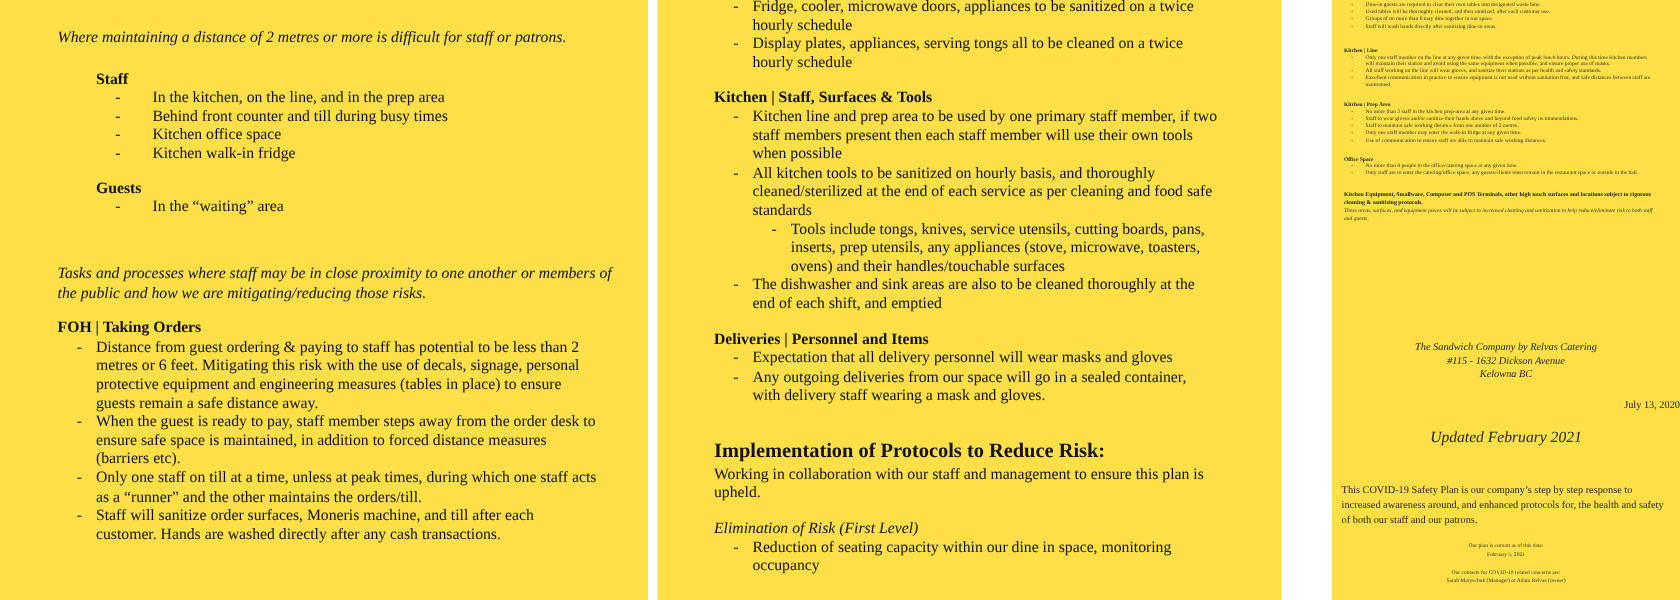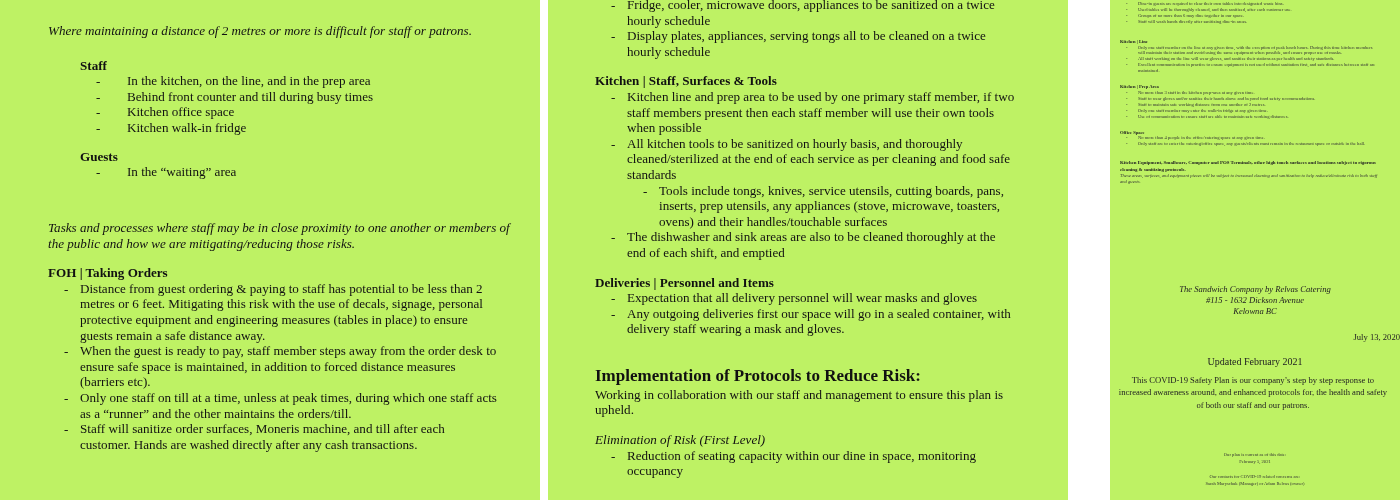--- a/index.html
+++ b/index.html
@@ -1,19 +1,19 @@
 <!DOCTYPE html>
 <html><head>
 <meta charset="utf-8">
 <style>
   * { box-sizing: border-box; margin: 0; padding: 0; }
   html, body { width: 1400px; height: 500px; overflow: hidden; background: #ffffff; }
   body { position: relative; font-family: "Liberation Serif", "DejaVu Serif", serif; color: #111; }
 
-  .page { position: absolute; top: 0; background: #bef264; overflow: hidden; }
+  .page { position: absolute; top: 0; background: #fde047; overflow: hidden; }
   #page-left { left: 0; width: 540px; height: 500px; }
   #page-mid { left: 548px; width: 520px; height: 500px; }
   #page-right { left: 1110px; width: 290px; height: 500px; }
 
   
   .doc { font-size: 13.1px; line-height: 15.6px; }
   .h-bold { font-weight: bold; }
   .h-ital { font-style: italic; }
   ul.dash { list-style: none; }
   ul.dash > li { position: relative; }
@@ -41,22 +41,22 @@
   
   #right-content { position: absolute; left: 10px; top: 0; width: 260px; font-size: 4.6px; line-height: 5.9px; color: #333; }
   #right-content ul.dash > li { padding-left: 18px; }
   #right-content ul.dash > li::before { left: 6px; }
   #right-content .rh { font-weight: bold; margin-top: 6px; color: #222; }
   #right-content .rh-big { font-weight: bold; margin-top: 10px; font-size: 4.9px; line-height: 6.4px; color: #222; }
   #right-content .ri { font-style: italic; }
 
   #right-address { position: absolute; left: 0; width: 290px; top: 284px; text-align: center; font-size: 8.6px; line-height: 11px; font-style: italic; color: #222; }
   #right-date { position: absolute; left: 0; width: 290px; top: 332px; text-align: right; font-size: 8.6px; color: #222; }
-  #right-updated { position: absolute; left: 0; width: 290px; top: 356px; text-align: center; font-size: 10px; color: #222; }
-  #right-intro { position: absolute; left: 8px; width: 270px; top: 374px; text-align: center; font-size: 8.6px; line-height: 12.3px; color: #222; }
+  #right-updated { position: absolute; left: 0; width: 290px; top: 356px; text-align: center; font-size: 13px; font-style: italic; color: #222; }
+  #right-intro { position: absolute; left: 8px; width: 270px; top: 402px; font-size: 8.6px; line-height: 12.3px; color: #222; }
   #right-current { position: absolute; left: 0; width: 290px; top: 451px; text-align: center; font-size: 4.6px; line-height: 7px; color: #333; }
   #right-contacts { position: absolute; left: 0; width: 290px; top: 473px; text-align: center; font-size: 4.6px; line-height: 7px; color: #333; }
 </style>
 </head>
 <body>
 
 <div class="page doc" id="page-left">
   <div id="left-areas">
     <div class="h-ital">Where maintaining a distance of 2 metres or more is difficult for staff or patrons.</div>
 
@@ -107,21 +107,21 @@
         <ul class="dash">
           <li>Tools include tongs, knives, service utensils, cutting boards, pans, inserts, prep utensils, any appliances (stove, microwave, toasters, ovens) and their handles/touchable surfaces</li>
         </ul>
       </li>
       <li>The dishwasher and sink areas are also to be cleaned thoroughly at the end of each shift, and emptied</li>
     </ul>
 
     <div class="h-bold" style="margin-top:14px">Deliveries | Personnel and Items</div>
     <ul class="dash">
       <li>Expectation that all delivery personnel will wear masks and gloves</li>
-      <li>Any outgoing deliveries first our space will go in a sealed container, with delivery staff wearing a mask and gloves.</li>
+      <li>Any outgoing deliveries from our space will go in a sealed container, with delivery staff wearing a mask and gloves.</li>
     </ul>
 
     <div class="big-head">Implementation of Protocols to Reduce Risk:</div>
     <div>Working in collaboration with our staff and management to ensure this plan is upheld.</div>
 
     <div class="h-ital" style="margin-top:14px">Elimination of Risk (First Level)</div>
     <ul class="dash">
       <li>Reduction of seating capacity within our dine in space, monitoring occupancy</li>
 
     </ul>

